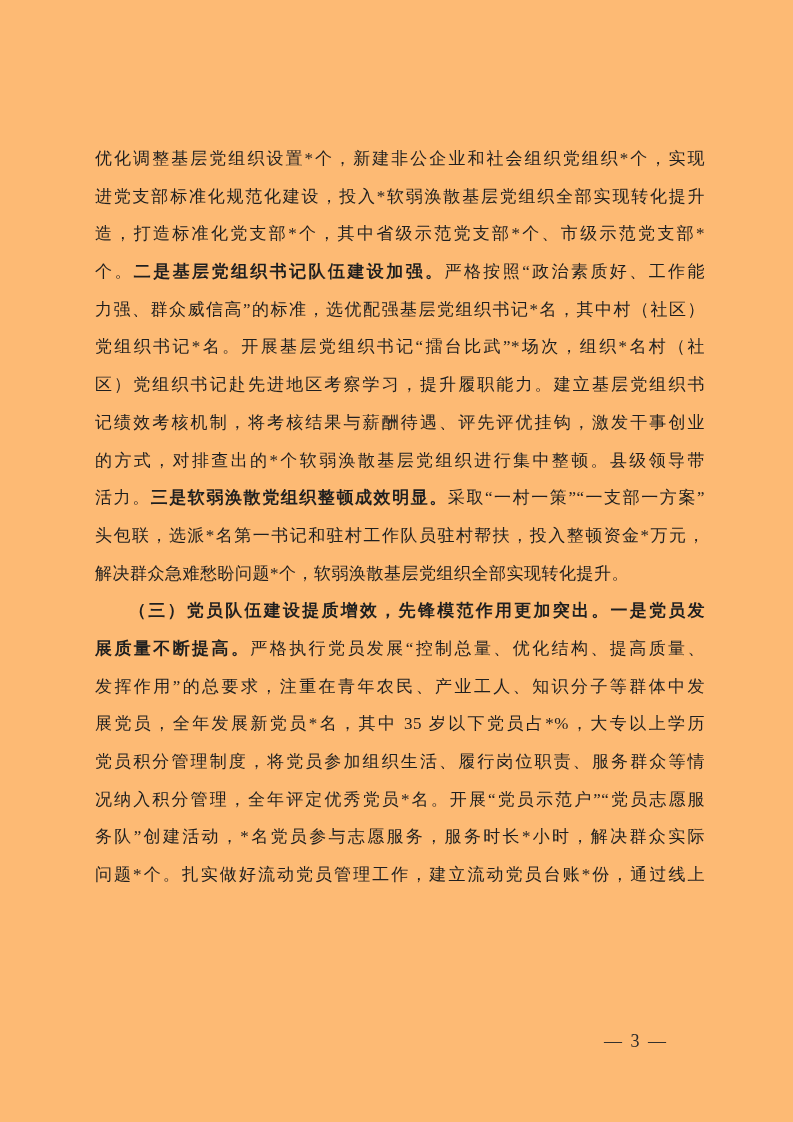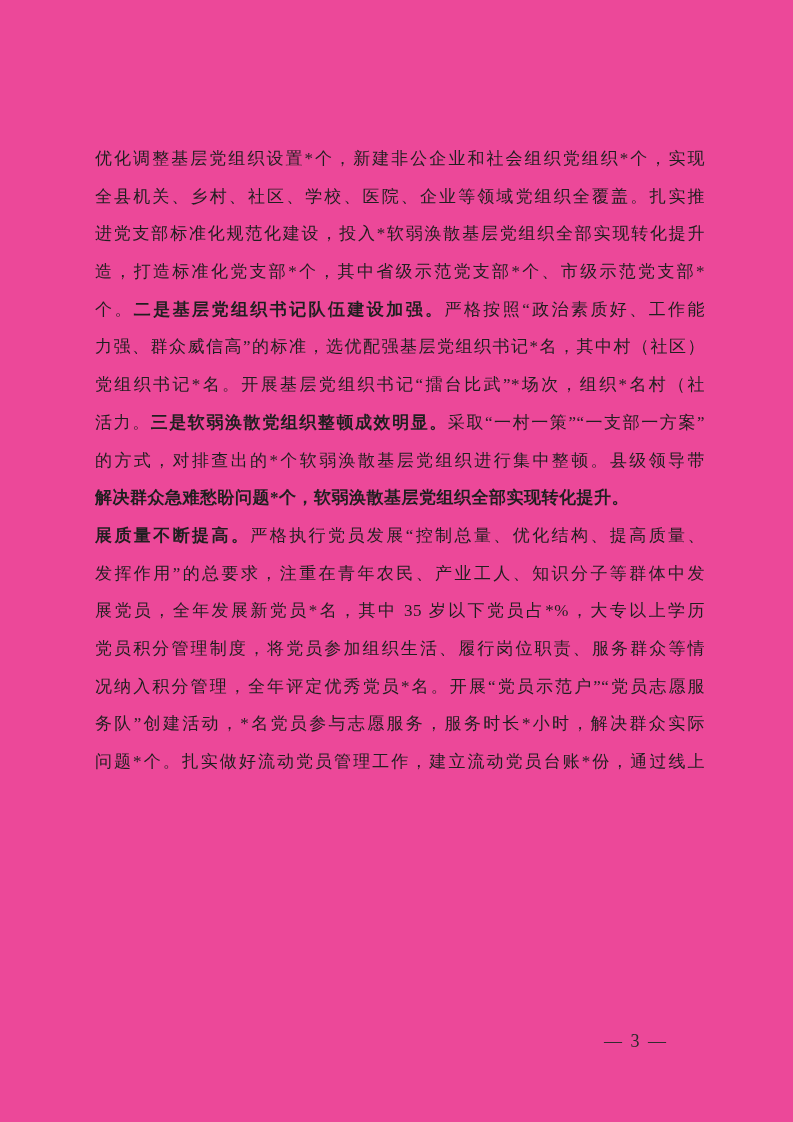--- a/index.html
+++ b/index.html
@@ -4,21 +4,21 @@
 <style>
   html, body {
     margin: 0;
     padding: 0;
     background: #ffffff;
   }
   .page {
     position: relative;
     width: 793px;
     height: 1122px;
-    background: #ec4899;
+    background: #fdba74;
     overflow: hidden;
     font-family: "Liberation Serif", "DejaVu Serif", serif;
     color: #1f1f1f;
   }
   .doc-body {
     position: absolute;
     left: 95px;
     top: 140px;
     width: 610px;
   }
@@ -28,21 +28,20 @@
     font-size: 17px;
     letter-spacing: 0.5px;
     text-align: justify;
     text-align-last: justify;
     text-justify: inter-character;
     white-space: nowrap;
     overflow: hidden;
   }
   .line.end {
     text-align-last: left;
-    font-weight: bold;
   }
   .line.indent {
     text-indent: 2em;
   }
   .line b {
     font-weight: 700;
   }
   .page-footer {
     position: absolute;
     left: 95px;
@@ -57,29 +56,32 @@
     color: #2a2a2a;
     letter-spacing: 2px;
   }
 </style>
 </head>
 <body>
 
 <div class="page">
   <div class="doc-body">
       <div class="line"><span>优化调整基层党组织设置*个，新建非公企业和社会组织党组织*个，实现</span></div>
-      <div class="line"><span>全县机关、乡村、社区、学校、医院、企业等领域党组织全覆盖。扎实推</span></div>
       <div class="line"><span>进党支部标准化规范化建设，投入*软弱涣散基层党组织全部实现转化提升</span></div>
       <div class="line"><span>造，打造标准化党支部*个，其中省级示范党支部*个、市级示范党支部*</span></div>
       <div class="line"><span>个。</span><b>二是基层党组织书记队伍建设加强。</b><span>严格按照“政治素质好、工作能</span></div>
       <div class="line"><span>力强、群众威信高”的标准，选优配强基层党组织书记*名，其中村（社区）</span></div>
       <div class="line"><span>党组织书记*名。开展基层党组织书记“擂台比武”*场次，组织*名村（社</span></div>
+      <div class="line"><span>区）党组织书记赴先进地区考察学习，提升履职能力。建立基层党组织书</span></div>
+      <div class="line"><span>记绩效考核机制，将考核结果与薪酬待遇、评先评优挂钩，激发干事创业</span></div>
+      <div class="line"><span>的方式，对排查出的*个软弱涣散基层党组织进行集中整顿。县级领导带</span></div>
       <div class="line"><span>活力。</span><b>三是软弱涣散党组织整顿成效明显。</b><span>采取“一村一策”“一支部一方案”</span></div>
-      <div class="line"><span>的方式，对排查出的*个软弱涣散基层党组织进行集中整顿。县级领导带</span></div>
+      <div class="line"><span>头包联，选派*名第一书记和驻村工作队员驻村帮扶，投入整顿资金*万元，</span></div>
       <div class="line end"><span>解决群众急难愁盼问题*个，软弱涣散基层党组织全部实现转化提升。</span></div>
+      <div class="line indent"><b>（三）党员队伍建设提质增效，先锋模范作用更加突出。一是党员发</b></div>
       <div class="line"><b>展质量不断提高。</b><span>严格执行党员发展“控制总量、优化结构、提高质量、</span></div>
       <div class="line"><span>发挥作用”的总要求，注重在青年农民、产业工人、知识分子等群体中发</span></div>
       <div class="line"><span>展党员，全年发展新党员*名，其中 35 岁以下党员占*%，大专以上学历</span></div>
       <div class="line"><span>党员积分管理制度，将党员参加组织生活、履行岗位职责、服务群众等情</span></div>
       <div class="line"><span>况纳入积分管理，全年评定优秀党员*名。开展“党员示范户”“党员志愿服</span></div>
       <div class="line"><span>务队”创建活动，*名党员参与志愿服务，服务时长*小时，解决群众实际</span></div>
       <div class="line"><span>问题*个。扎实做好流动党员管理工作，建立流动党员台账*份，通过线上</span></div>
     </div>
   <div class="page-footer">— 3 —</div>
 </div>

